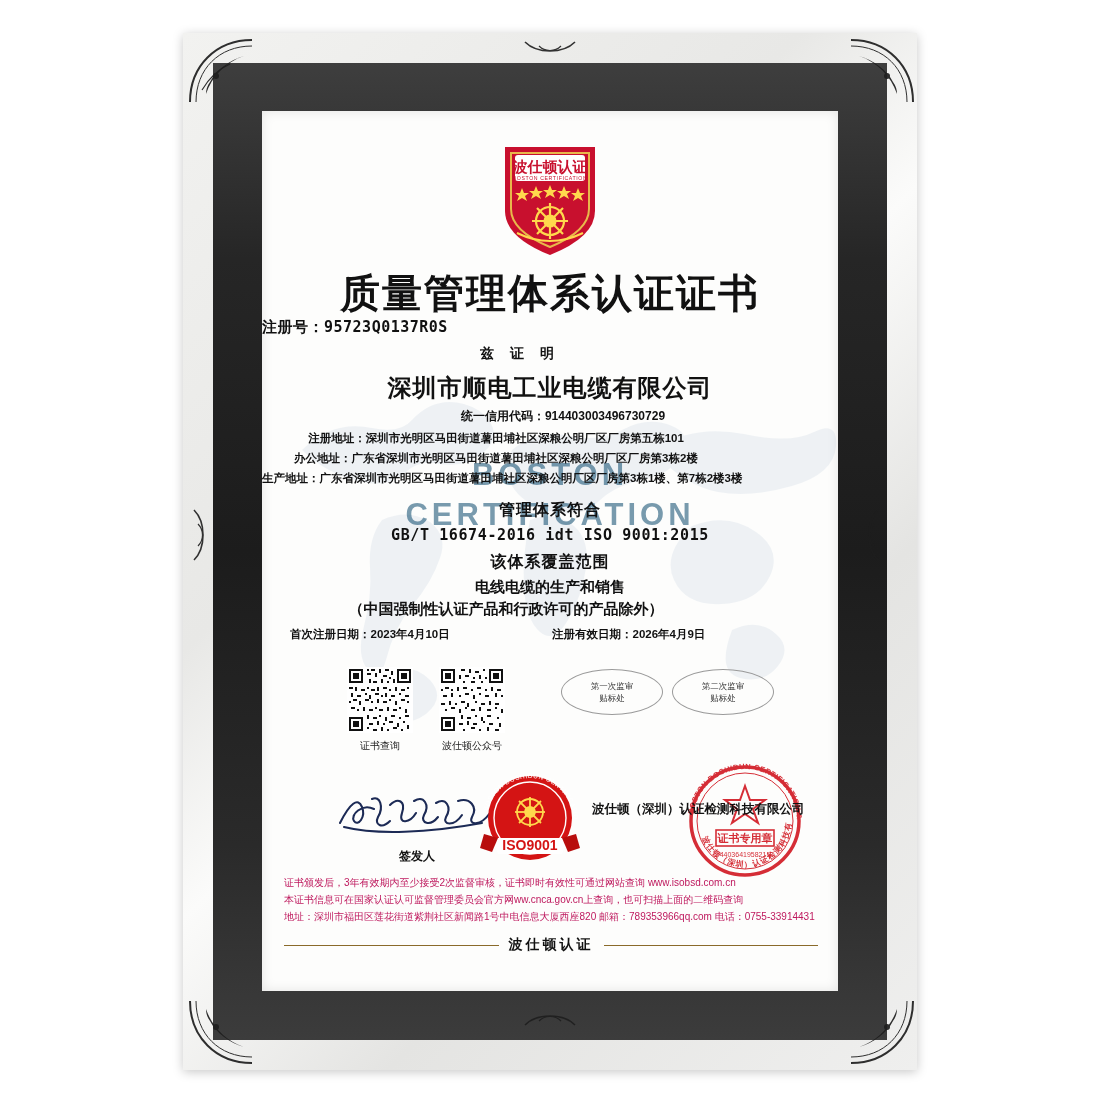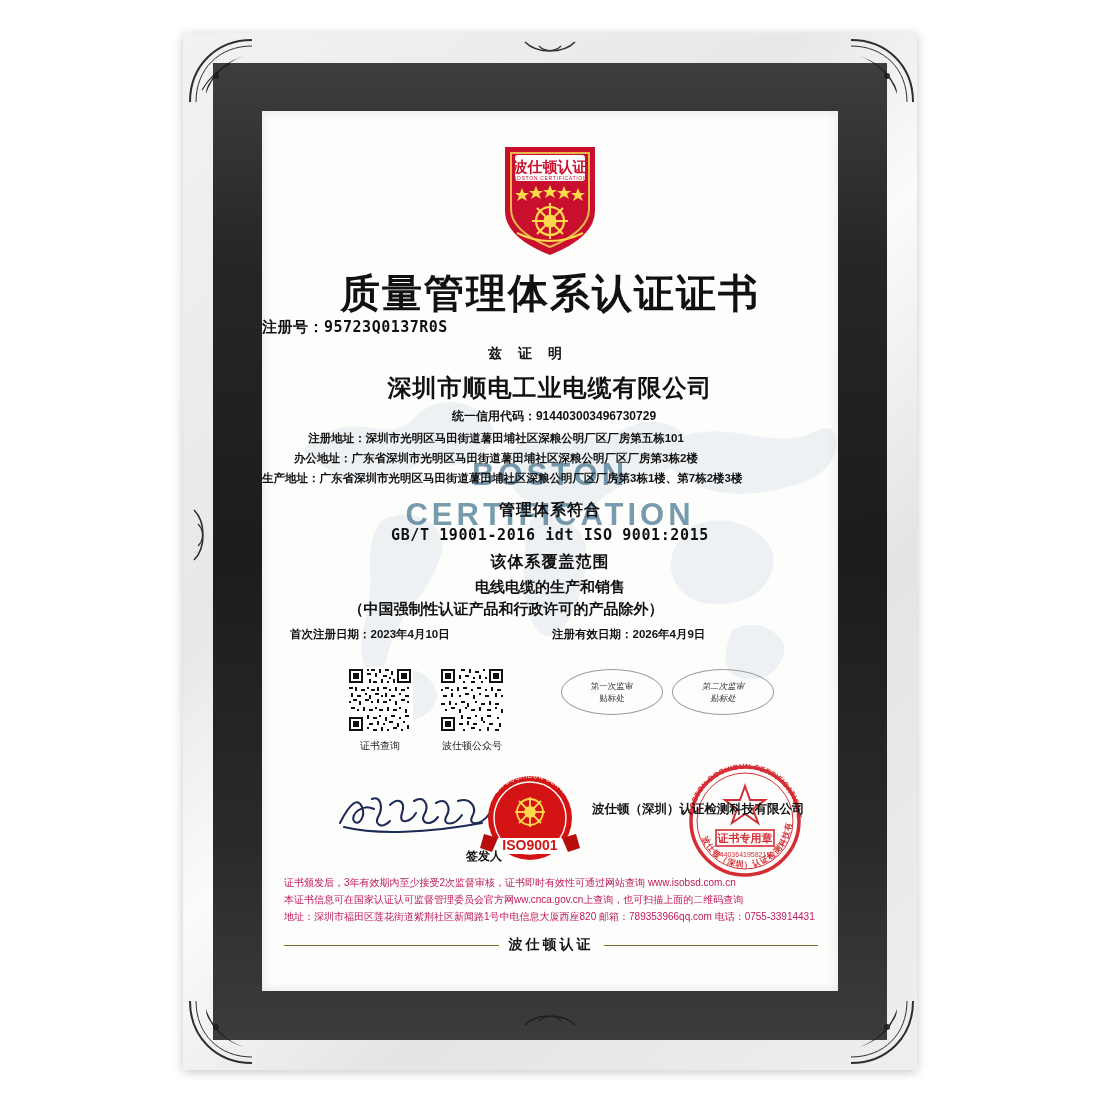--- a/index.html
+++ b/index.html
@@ -68,30 +68,30 @@
     position:absolute;left:0;top:155px;width:576px;text-align:center;
     font-size:40px;font-weight:bold;color:#111;letter-spacing:2px;
     font-family:"DejaVu Sans", sans-serif;
   }
   .reg-no{
     position:absolute;left:0;top:207px;width:576px;
     font-size:15px;color:#111;font-weight:bold;letter-spacing:.5px;
     font-family:"DejaVu Sans Mono", monospace;
   }
   .hereby{
-    position:absolute;left:8px;top:234px;width:516px;text-align:center;
+    position:absolute;left:0;top:234px;width:516px;text-align:center;
     font-size:14px;color:#111;font-weight:bold;letter-spacing:6px;
   }
   .company{
     position:absolute;left:0;top:261px;width:576px;text-align:center;
     font-size:24px;font-weight:bold;color:#111;letter-spacing:1px;
     font-family:"DejaVu Sans", sans-serif;
   }
   .credit{
-    position:absolute;left:4px;top:297px;width:576px;text-align:center;
+    position:absolute;left:13px;top:297px;width:576px;text-align:center;
     font-size:12px;color:#111;font-weight:bold;
   }
   .addr{
     position:absolute;left:0;width:468px;text-align:center;
     font-size:11.5px;color:#111;font-weight:bold;white-space:nowrap;
   }
   .addr-1{top:320px;}
   .addr-2{top:340px;}
   .addr-3{top:360px;}
 
@@ -130,30 +130,30 @@
   .qr-cap1{left:73px;top:628px;}
   .qr-cap2{left:165px;top:628px;text-align:center;}
 
   
   .oval{
     position:absolute;width:100px;height:44px;border:1px solid #9a9a9a;border-radius:50%;
     display:flex;flex-direction:column;align-items:center;justify-content:center;
     font-size:8.5px;color:#333;line-height:12px;text-align:center;
   }
   .oval1{left:299px;top:558px;}
-  .oval2{left:410px;top:558px;font-style:italic;}
+  .oval2{left:410px;top:558px;}
 
   
   .iso-seal{position:absolute;left:212px;top:655px;}
   .red-seal{position:absolute;left:418px;top:645px;}
   .sig{
     position:absolute;left:70px;top:672px;width:170px;height:60px;
   }
   .sig-label{
-    position:absolute;left:70px;top:737px;width:170px;text-align:right;
+    position:absolute;left:70px;top:737px;width:170px;text-align:center;
     font-size:12px;color:#111;font-weight:bold;
   }
   .company-line{
     position:absolute;left:330px;top:690px;width:250px;text-align:left;
     font-size:12.5px;color:#111;font-weight:bold;white-space:nowrap;
   }
 
   .footnotes{position:absolute;left:22px;top:763px;width:534px;color:#be185d;}
   .footnotes div{font-size:10px;line-height:17px;white-space:nowrap;}
 
@@ -277,21 +277,21 @@
       <span>注册地址：</span><span>深圳市光明区马田街道薯田埔社区深粮公明厂区厂房第五栋101</span>
     </div>
     <div class="addr addr-2">
       <span>办公地址：</span><span>广东省深圳市光明区马田街道薯田埔社区深粮公明厂区厂房第3栋2楼</span>
     </div>
     <div class="addr addr-3">
       <span>生产地址：</span><span>广东省深圳市光明区马田街道薯田埔社区深粮公明厂区厂房第3栋1楼、第7栋2楼3楼</span>
     </div>
 
     <div class="sec-head std-head">管理体系符合</div>
-    <div class="std-line">GB/T 19001-2016 idt ISO 9001:2015</div>
+    <div class="std-line">GB/T 16674-2016 idt ISO 9001:2015</div>
 
     <div class="sec-head scope-head">该体系覆盖范围</div>
     <div class="scope-1">电线电缆的生产和销售</div>
     <div class="scope-2">（中国强制性认证产品和行政许可的产品除外）</div>
 
     <div class="dates">
       <div class="row">
         <div class="cell dcol">
           <span>首次注册日期：</span><span>2023年4月10日</span>
         </div>

